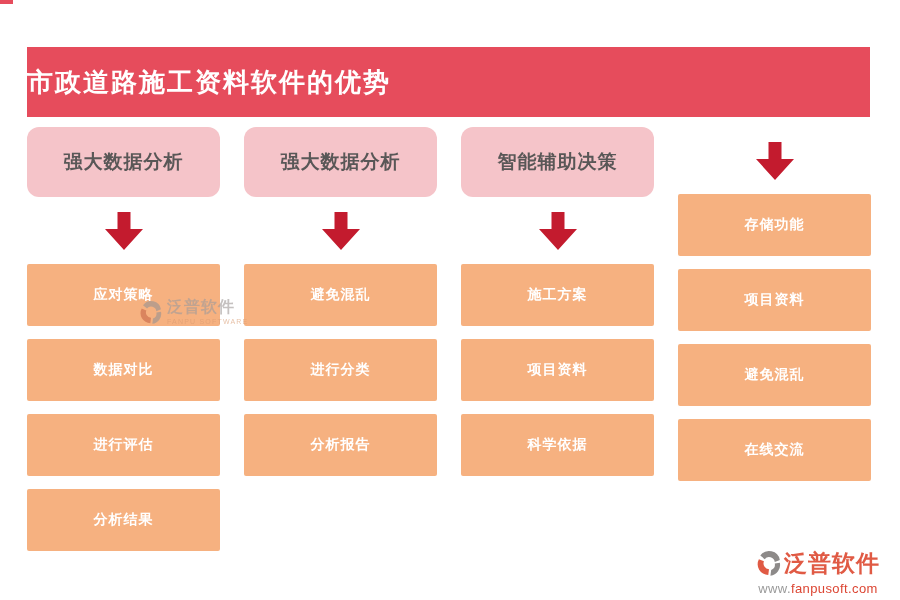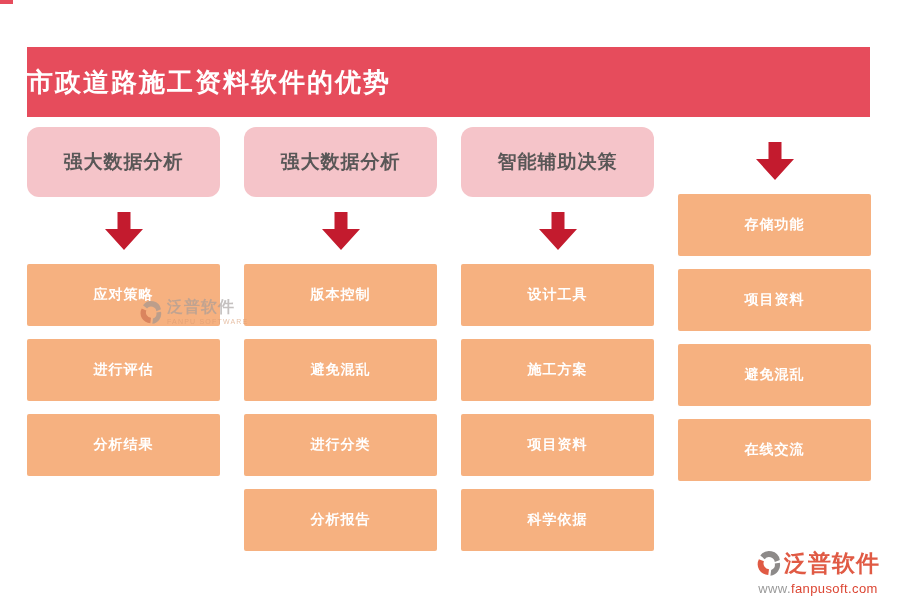--- a/index.html
+++ b/index.html
@@ -63,45 +63,44 @@
   <div class="columns">
 
     <div class="column">
       <div class="pill">强大数据分析</div>
       <div class="arrow-wrap">
         <svg width="40" height="38" viewBox="0 0 38 38">
             <polygon fill="currentColor" points="12.5,0 25.5,0 25.5,17 38,17 19,38 0,17 12.5,17"></polygon>
           </svg>
       </div>
       <div class="item">应对策略</div>
+      <div class="item">数据对比</div>
       <div class="item">进行评估</div>
       <div class="item">分析结果</div>
     </div>
 
     <div class="column">
       <div class="pill">强大数据分析</div>
       <div class="arrow-wrap">
         <svg width="40" height="38" viewBox="0 0 38 38">
             <polygon fill="currentColor" points="12.5,0 25.5,0 25.5,17 38,17 19,38 0,17 12.5,17"></polygon>
           </svg>
       </div>
-      <div class="item">版本控制</div>
       <div class="item">避免混乱</div>
       <div class="item">进行分类</div>
       <div class="item">分析报告</div>
     </div>
 
     <div class="column">
       <div class="pill">智能辅助决策</div>
       <div class="arrow-wrap">
         <svg width="40" height="38" viewBox="0 0 38 38">
             <polygon fill="currentColor" points="12.5,0 25.5,0 25.5,17 38,17 19,38 0,17 12.5,17"></polygon>
           </svg>
       </div>
-      <div class="item">设计工具</div>
       <div class="item">施工方案</div>
       <div class="item">项目资料</div>
       <div class="item">科学依据</div>
     </div>
 
     <div class="column">
       <div class="arrow-wrap">
         <svg width="40" height="38" viewBox="0 0 38 38">
             <polygon fill="currentColor" points="12.5,0 25.5,0 25.5,17 38,17 19,38 0,17 12.5,17"></polygon>
           </svg>

